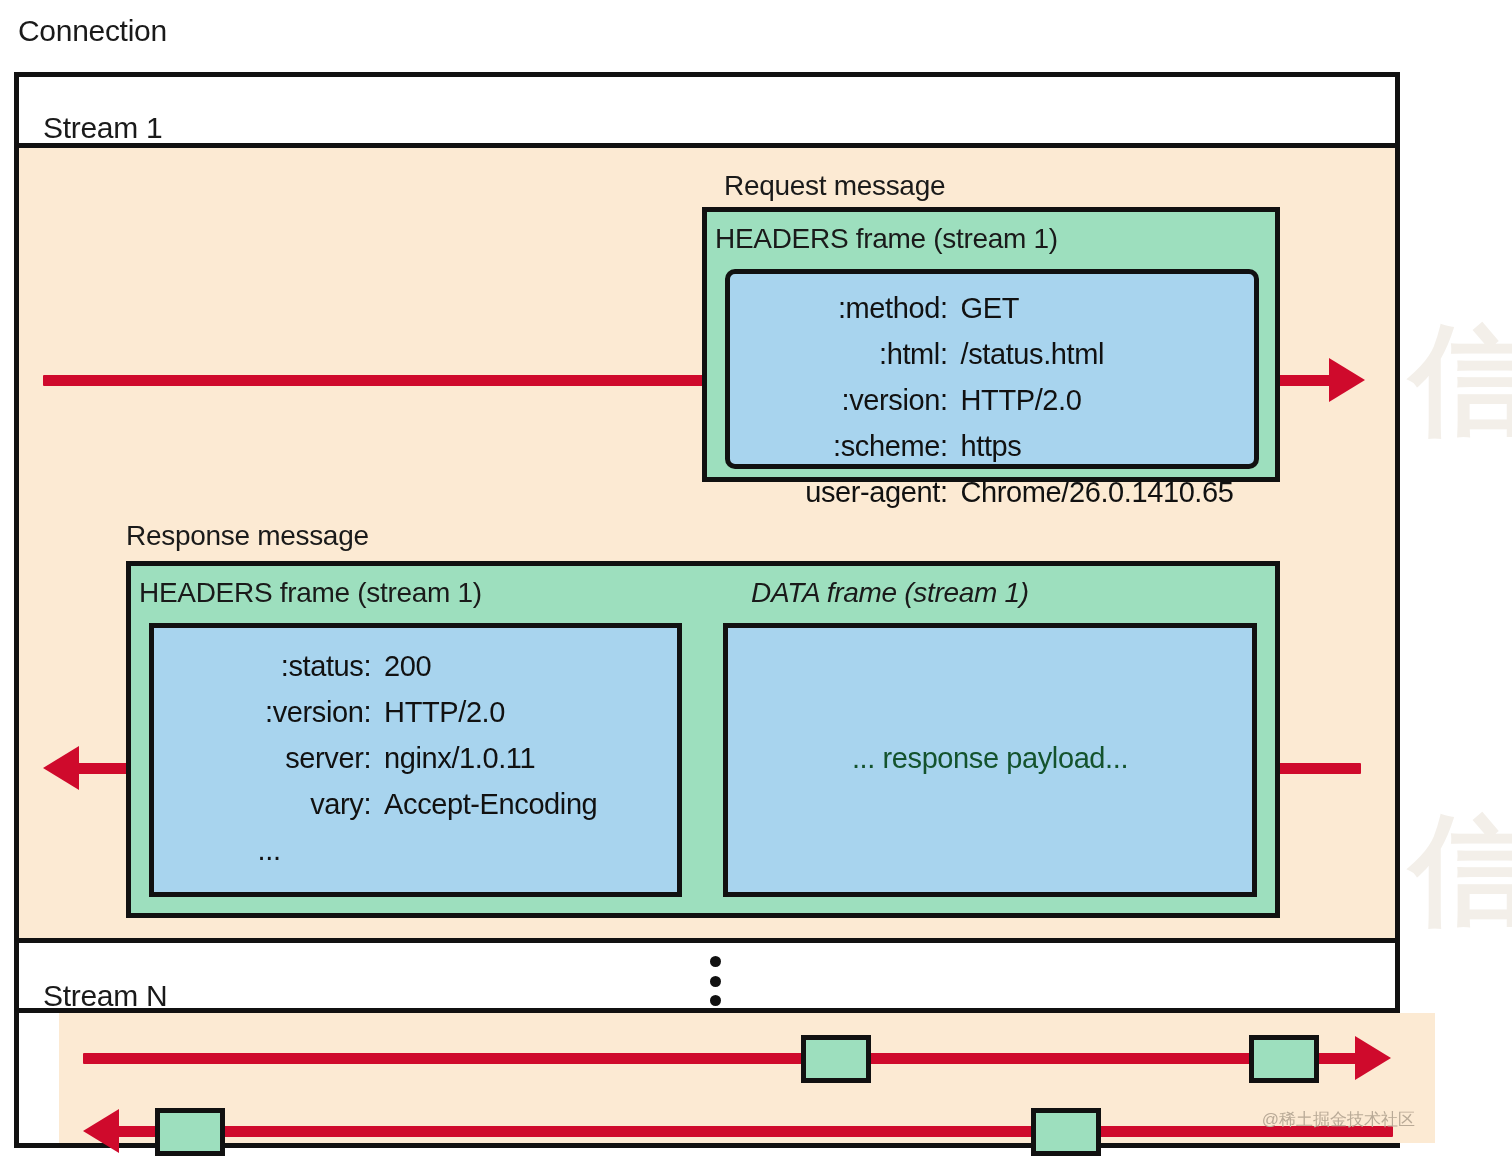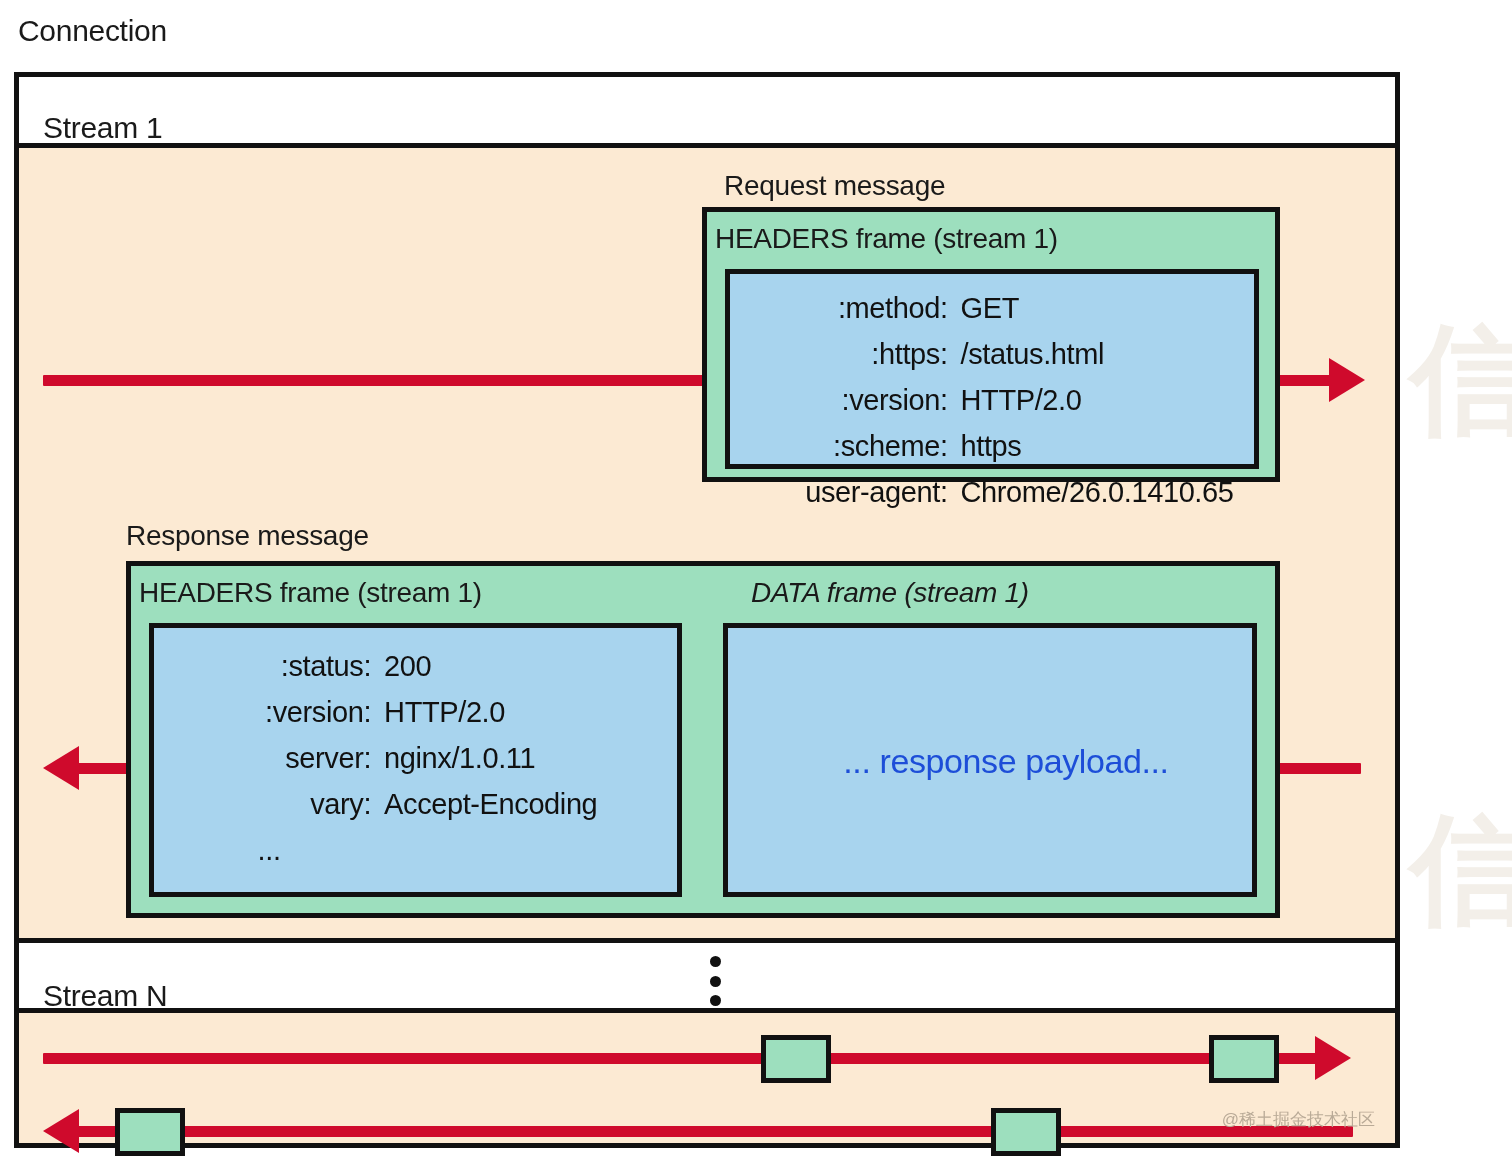--- a/index.html
+++ b/index.html
@@ -153,25 +153,25 @@
   .kv-val {
     text-align: left;
   }
   .kv-ellipsis td {
     text-align: center;
     padding-right: 0 !important;
   }
 
   .payload-text {
     position: absolute;
-    left: 16px;
+    left: 0;
     width: 100%;
     text-align: center;
-    font-size: 34px;
-    color: #1d4ed8;
+    font-size: 29px;
+    color: #14532d;
     letter-spacing: -0.4px;
     white-space: nowrap;
   }
 
   
   .vdots {
     position: absolute;
     display: flex;
     flex-direction: column;
     justify-content: space-between;
@@ -232,29 +232,29 @@
       <div class="arrow-head right" style="left:1310px; top:210px;"></div>
 
       <div class="arrow-line" style="left:46px; top:615px; width:1296px;"></div>
       <div class="arrow-head left" style="left:24px; top:598px;"></div>
 
       <div class="msg-label" style="left:705px; top:22px;">Request message</div>
 
       <div class="frame-box" style="left:683px; top:59px; width:578px; height:275px;">
         <div class="frame-title" style="top:11px;">HEADERS frame (stream 1)</div>
 
-        <div class="payload-box" style="left:18px; top:57px; width:534px; height:200px;">
+        <div class="payload-box" style="left:18px; top:57px; width:534px; height:200px;border-radius:10px;">
           <table class="kv-table" style="margin-top:11px;">
             <tbody>
                 <tr>
               <td class="kv-key">:method:</td>
               <td class="kv-val">GET</td>
             </tr>
             <tr>
-              <td class="kv-key">:https:</td>
+              <td class="kv-key">:html:</td>
               <td class="kv-val">/status.html</td>
             </tr>
             <tr>
               <td class="kv-key">:version:</td>
               <td class="kv-val">HTTP/2.0</td>
             </tr>
             <tr>
               <td class="kv-key">:scheme:</td>
               <td class="kv-val">https</td>
             </tr>
@@ -311,21 +311,21 @@
 
     <div class="stream-header" style="top:861px; height:75px; border-top:5px solid #111111;">
       <div class="stream-header-label" style="top:16px;">Stream N</div>
       <div class="vdots" style="left:691px; top:13px; width:11px; height:50px;">
         <span></span>
           <span></span>
           <span></span>
       </div>
     </div>
 
-    <div class="stream-body" style="top:936px; height:130px;">
+    <div class="stream-body" style="top:936px; height:130px;margin-left:40px;">
 
       <div class="arrow-line" style="left:24px; top:40px; width:1288px;"></div>
       <div class="arrow-head right" style="left:1296px; top:23px;"></div>
       <div class="chip" style="left:742px; top:22px; width:70px; height:48px;"></div>
       <div class="chip" style="left:1190px; top:22px; width:70px; height:48px;"></div>
 
       <div class="arrow-line" style="left:46px; top:113px; width:1288px;"></div>
       <div class="arrow-head left" style="left:24px; top:96px;"></div>
       <div class="chip" style="left:96px; top:95px; width:70px; height:48px;"></div>
       <div class="chip" style="left:972px; top:95px; width:70px; height:48px;"></div>

